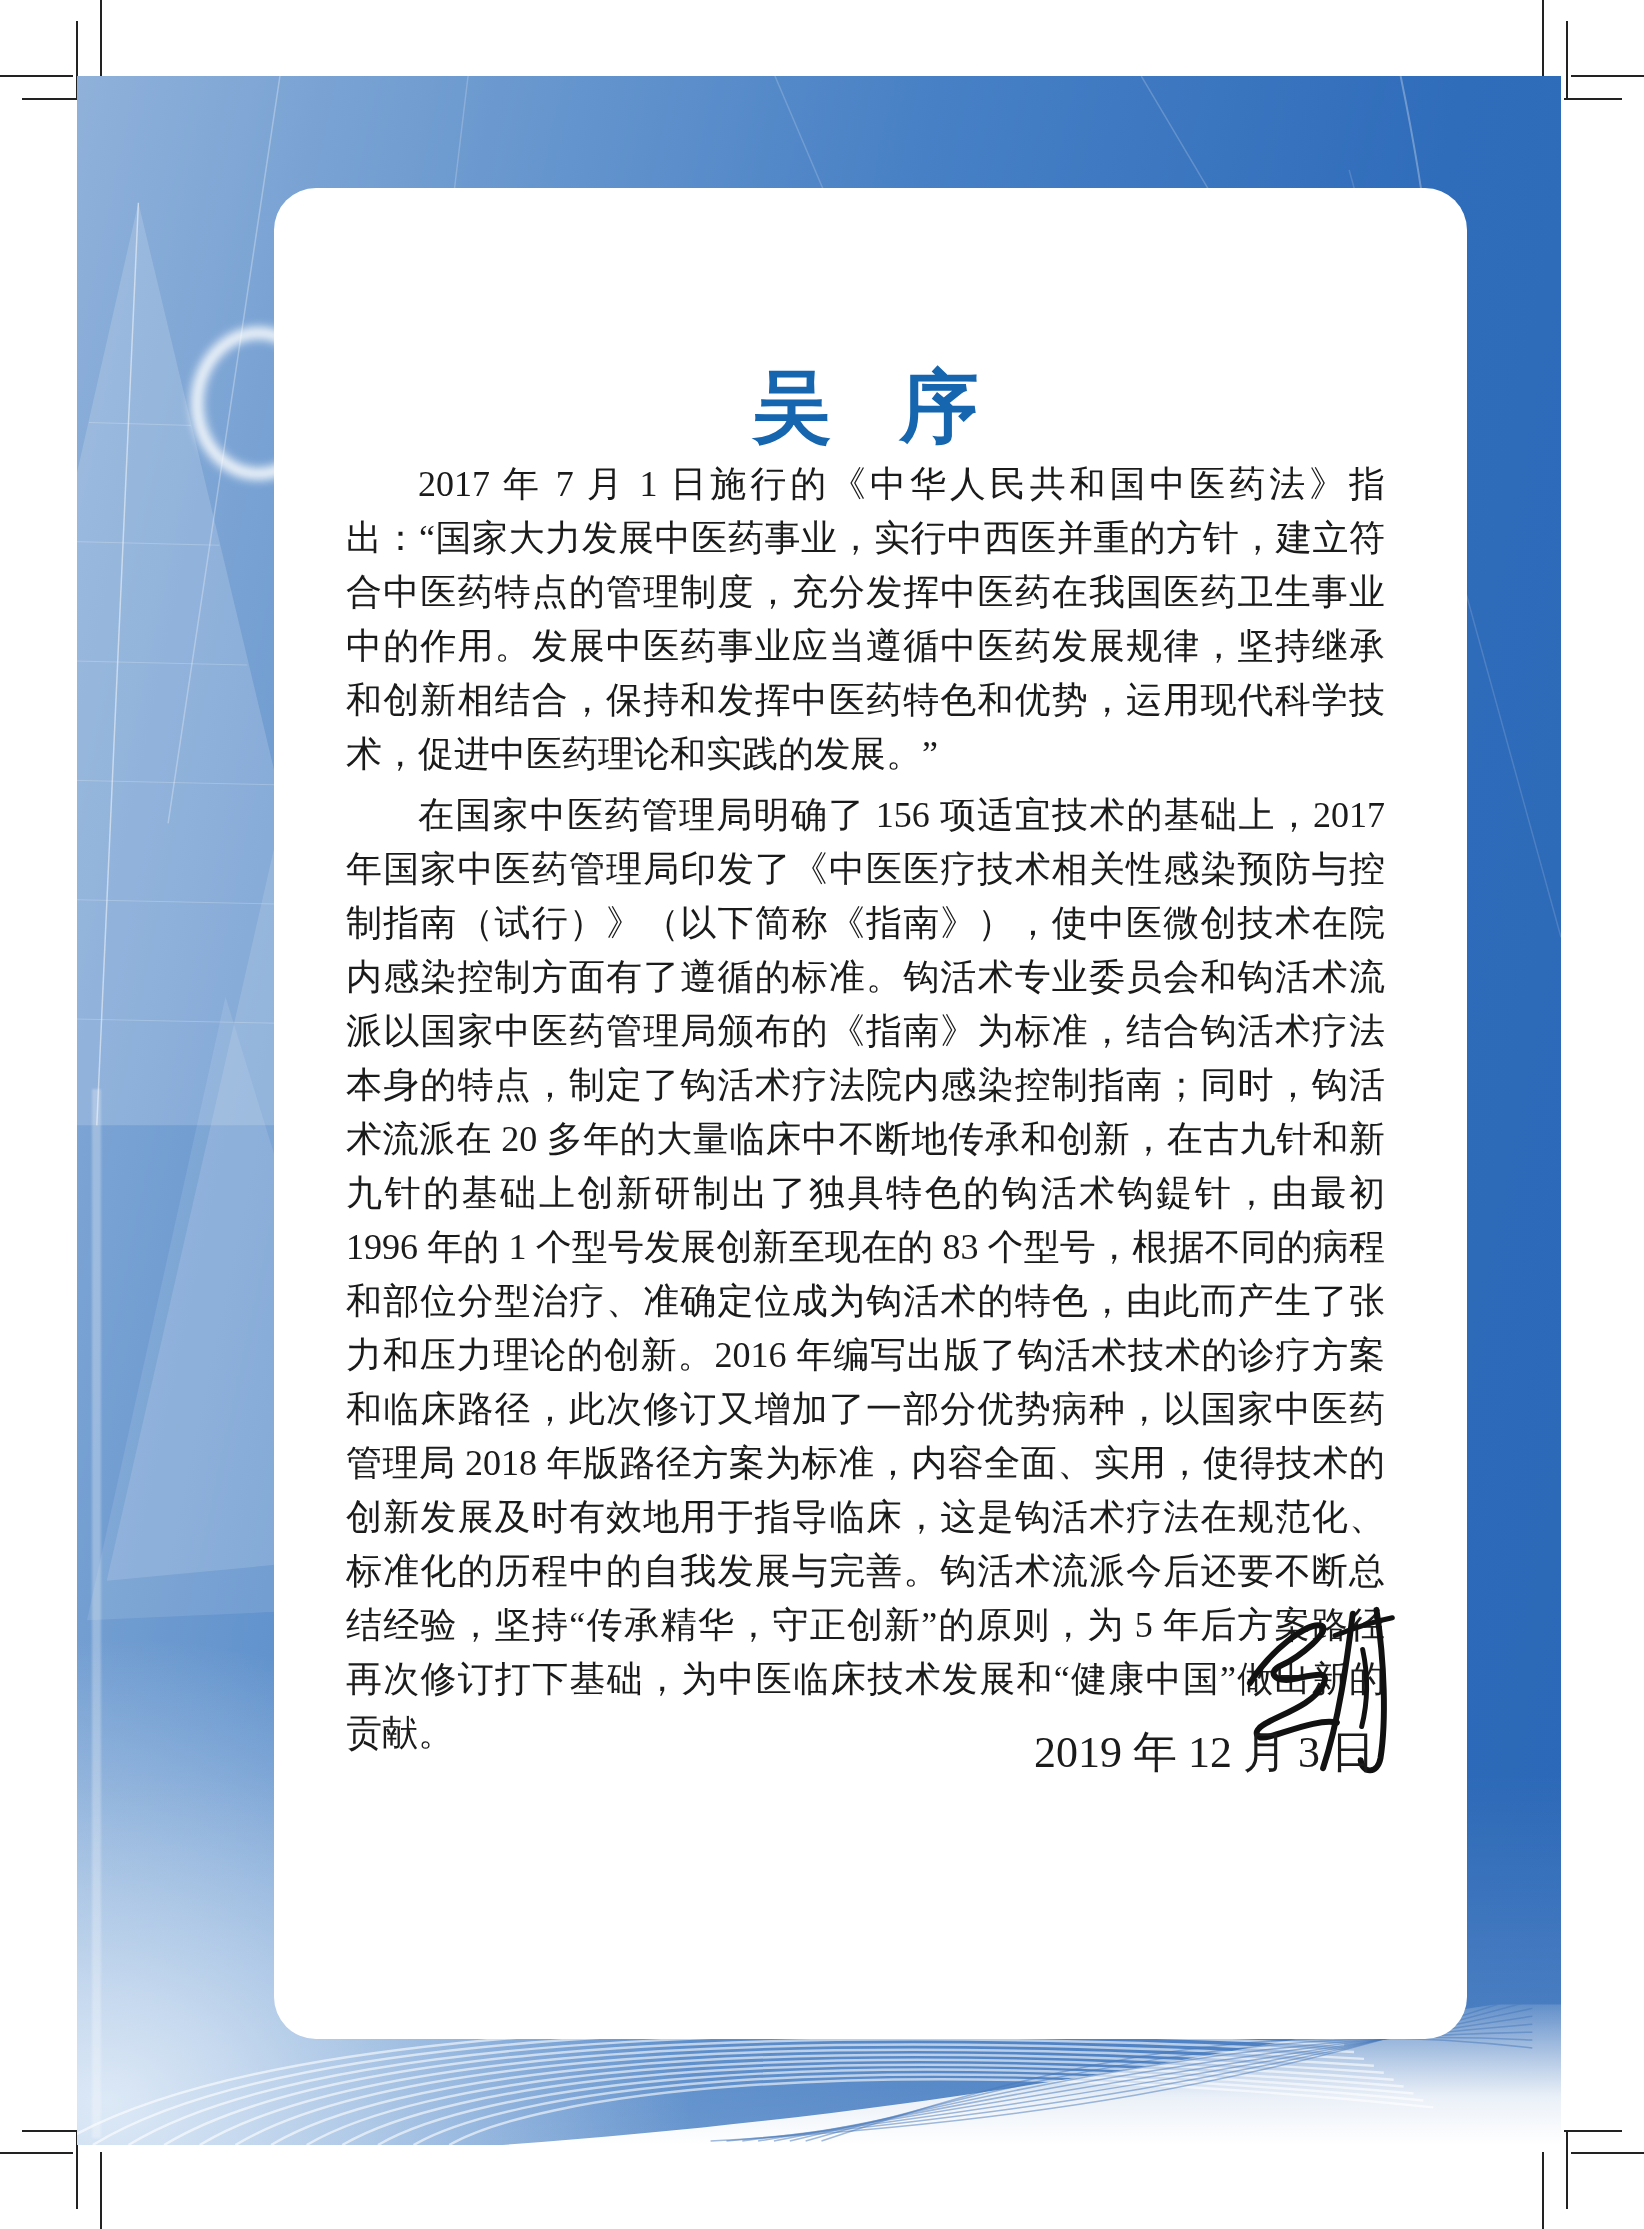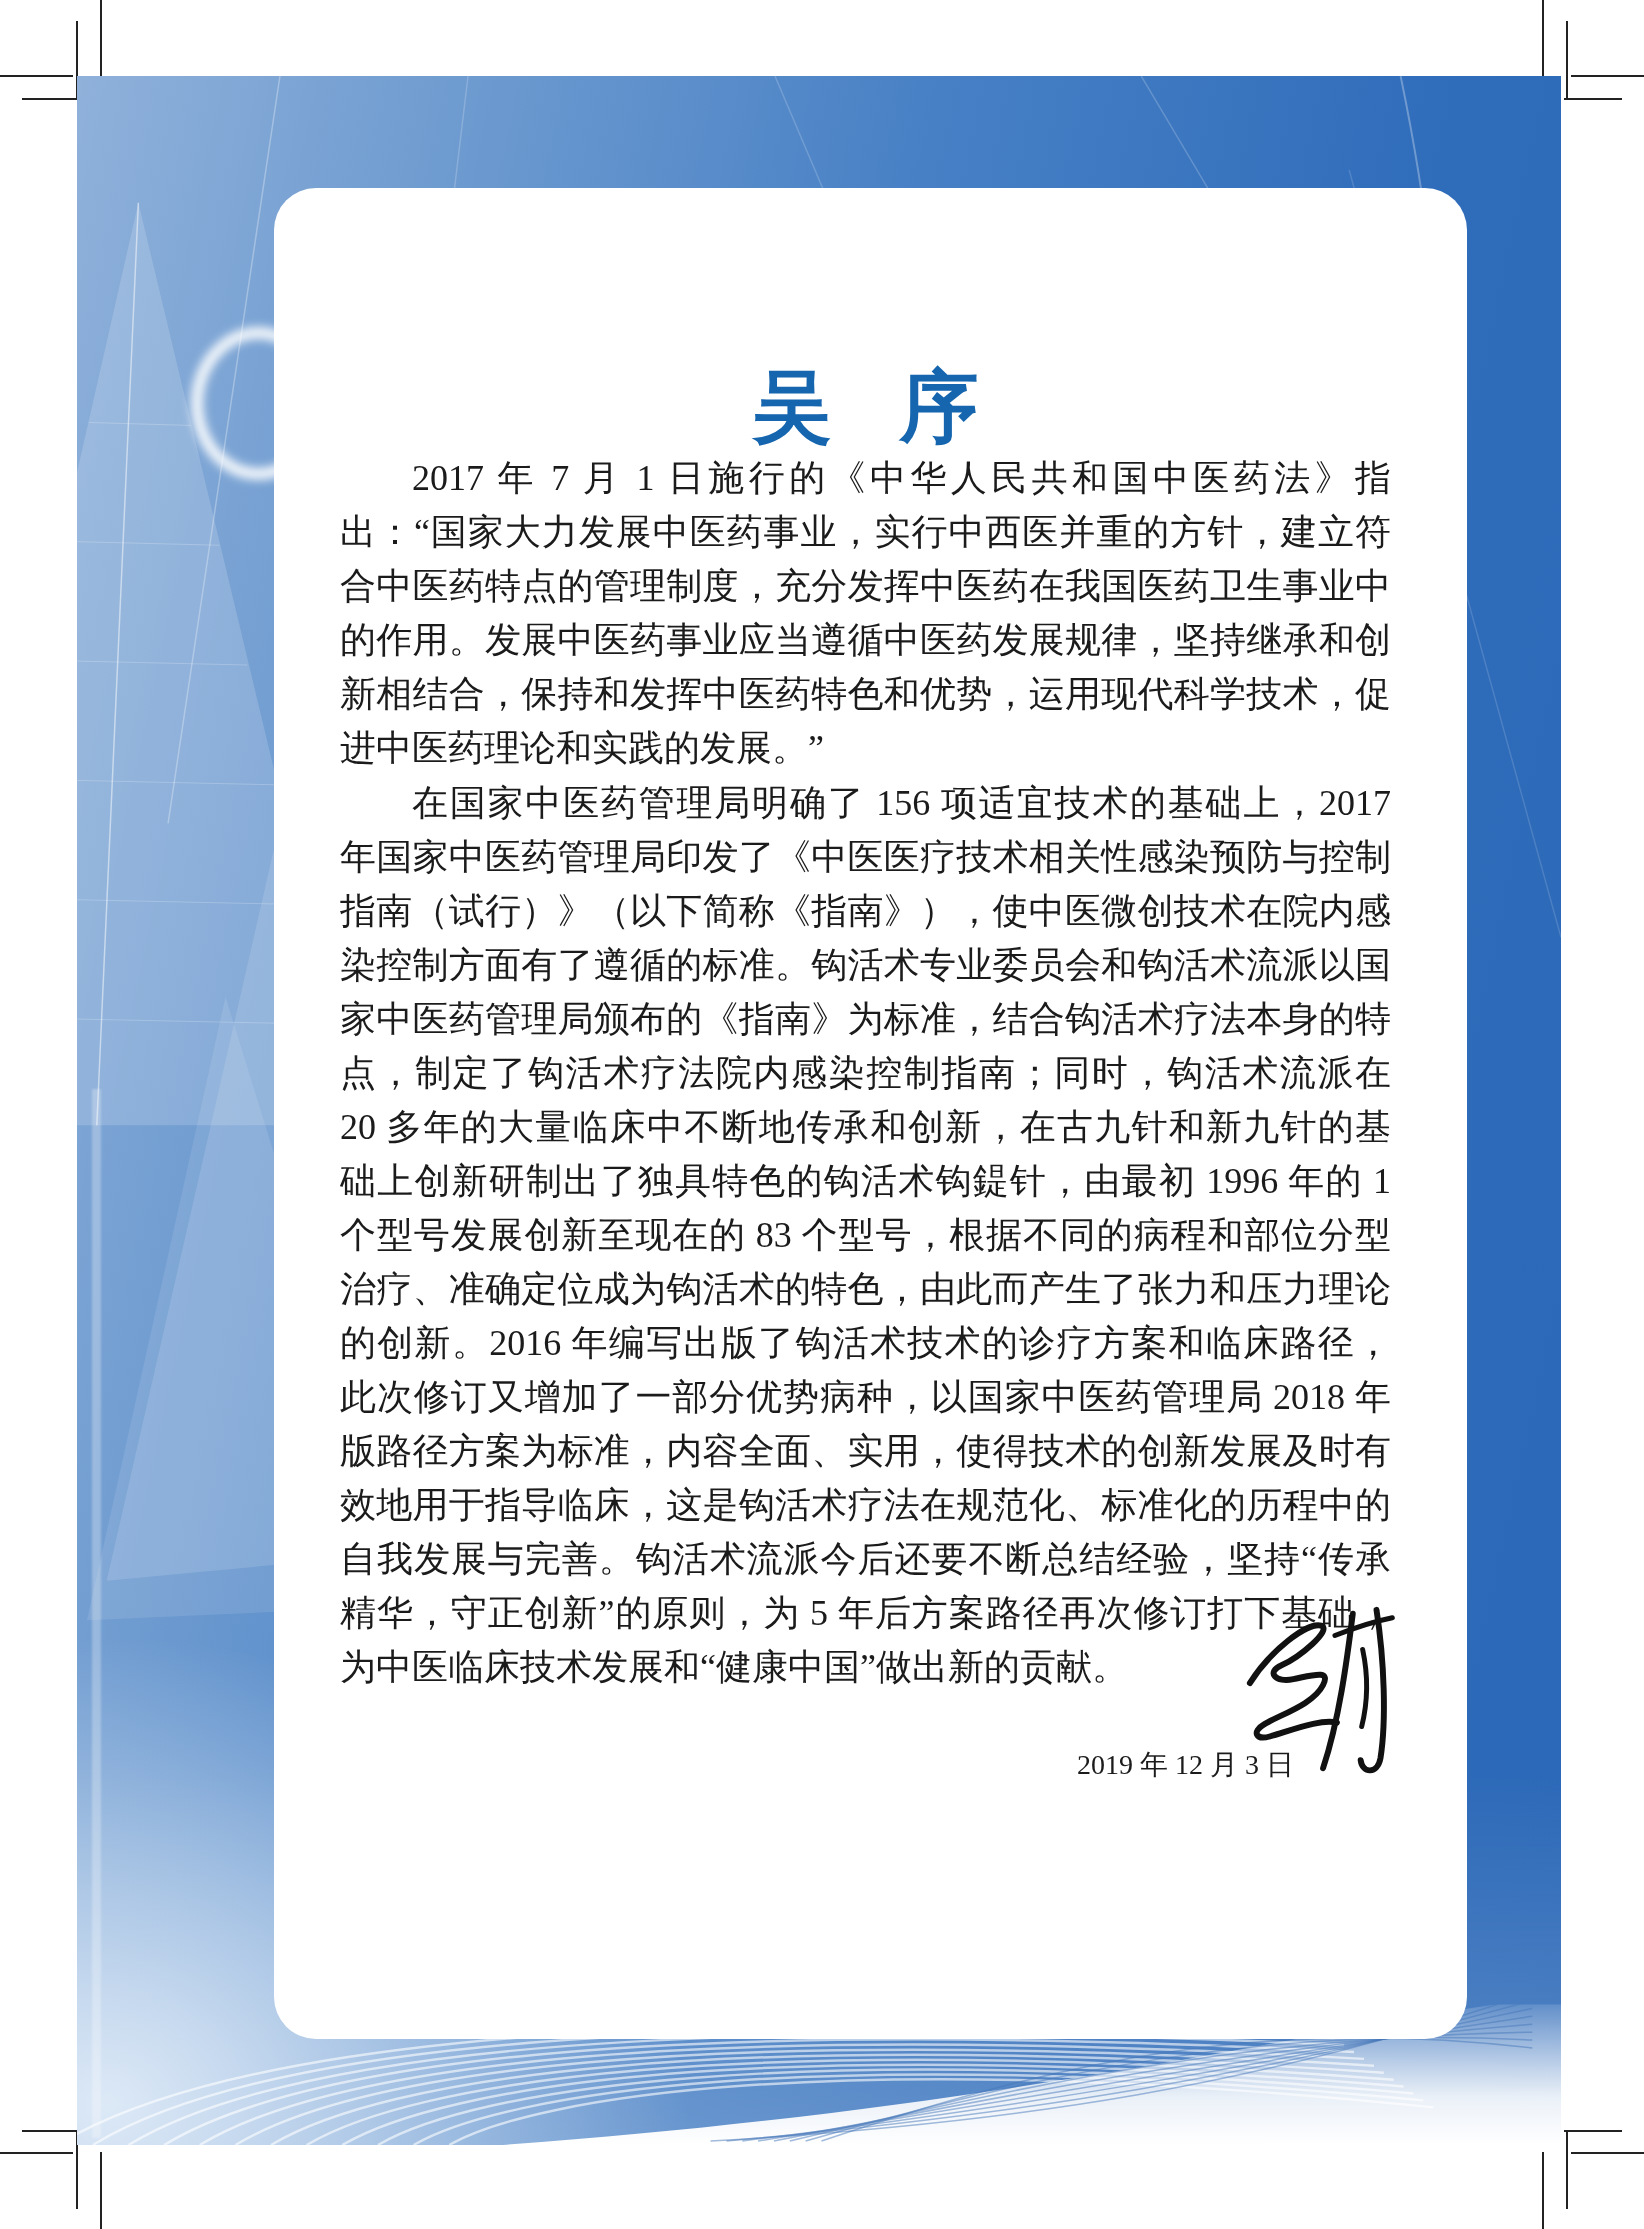--- a/index.html
+++ b/index.html
@@ -42,28 +42,28 @@
     position:absolute;left:339px;top:311px;width:1053px;z-index:4;
     text-align:center;font-size:79px;line-height:85px;font-weight:700;
     color:var(--title-blue);font-family:"Liberation Sans","DejaVu Sans",sans-serif;
     word-spacing:46px;white-space:pre;
   }
   .body-text{
     position:absolute;left:339px;top:450px;width:1053px;z-index:4;
     font-size:36px;line-height:54px;color:var(--text-black);
     text-align:justify;text-align-last:left;
   }
-  .body-text p{margin:1px;text-indent:2em;}
+  .body-text p{margin:7px;text-indent:2em;}
   .sig-role{
     position:absolute;left:759px;top:1665px;z-index:4;
     font-size:40px;line-height:44px;color:var(--text-black);white-space:pre;
   }
   .sig-date{
-    position:absolute;left:1077px;top:1731px;z-index:4;
-    font-size:28px;line-height:44px;color:var(--text-black);white-space:pre;margin-top:12px;
+    position:absolute;left:1034px;top:1731px;z-index:4;
+    font-size:44px;line-height:44px;color:var(--text-black);white-space:pre;
   }
   .sig-script{position:absolute;left:1236px;top:1592px;width:188px;height:193px;z-index:4;}
 </style>
 </head>
 <body>
 
 <div class="page">
 
   <div>
     <div class="cm" style="left:100px;top:0;width:2px;height:77px"></div>

